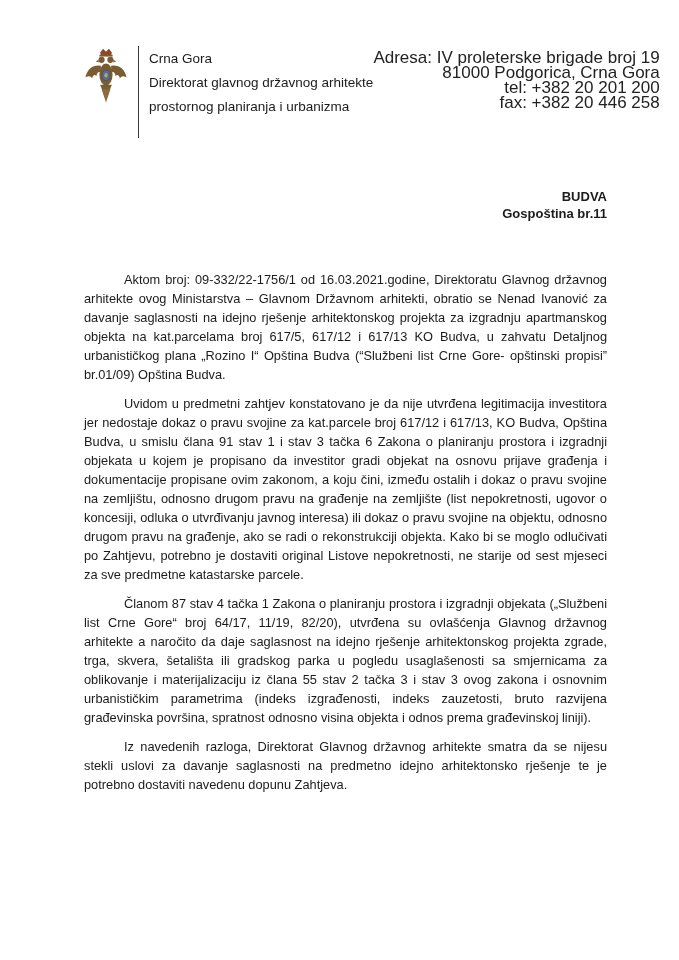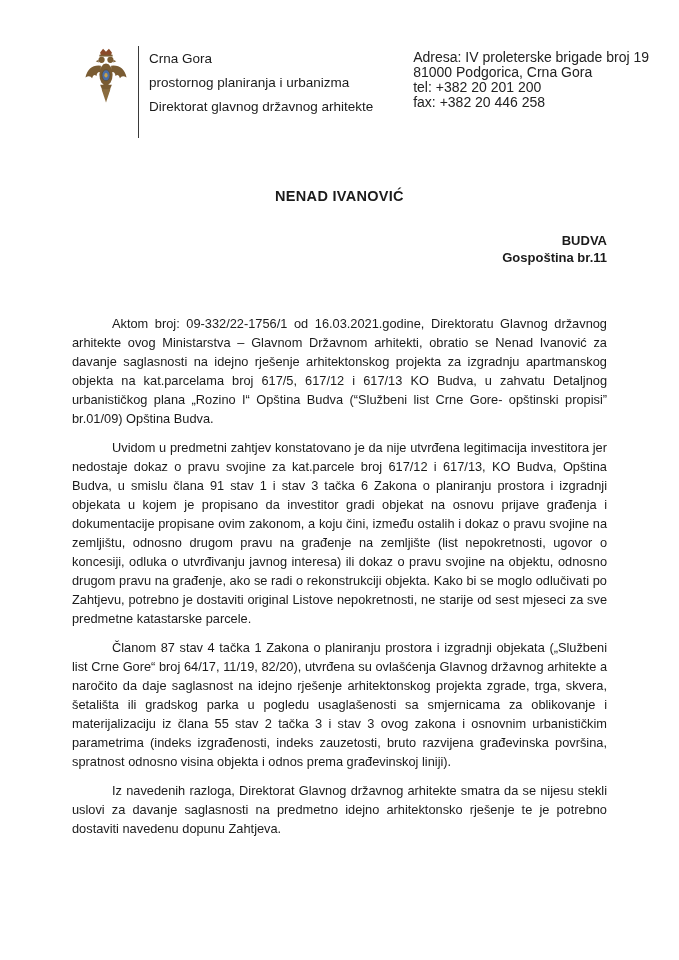--- a/index.html
+++ b/index.html
@@ -12,39 +12,40 @@
     font-family: "Liberation Sans", sans-serif;
     color: #1b1b1b;
     box-sizing: border-box;
     overflow: hidden;
   }
   
   .header {
     display: flex;
     justify-content: space-between;
     align-items: flex-start;
-    padding: 46px 30px 0 84px;
+    padding: 46px 70px 0 84px;
   }
   .header-left { display: flex; align-items: flex-start; }
   .emblem-box { width: 44px; height: 56px; margin-top: 2px; }
   .header-divider {
     width: 1px;
     background: #3a3a3a;
     height: 92px;
     margin: 0 10px 0 10px;
     align-self: flex-start;
   }
   .org-lines {
     font-size: 13.5px;
     line-height: 24px;
     padding-top: 1px;
     white-space: nowrap;
   }
   .contact-lines {
-    font-size: 14px;
+    text-align: right;
+    font-size: 17px;
     line-height: 15px;
     padding-top: 4px;
     color: #222;
     white-space: nowrap;
   }
   
   .ref-block {
     margin: 50px 0 0 72px;
     font-size: 12.8px;
     line-height: 18px;
@@ -70,21 +71,21 @@
   }
   
   .letter-body {
     margin-top: 48px;
     padding: 0 72px;
     font-size: 12.8px;
     line-height: 19px;
     text-align: justify;
   }
   .letter-body p {
-    margin: 0 0 10px 0;
+    margin: 0 0 10px 12px;
     text-indent: 40px;
   }
   .bold-inline { font-weight: normal; }
 </style>
 </head>
 <body>
 
 <div class="page">
 
   <div class="header">
@@ -108,36 +109,35 @@
       <path d="M22 50 L30 70 L38 50 z" fill="#7a5c33"></path>
           <path d="M24 56 L30 74 L36 56 z" fill="#8a6c3f"></path>
 
           <ellipse cx="30" cy="37" rx="5.5" ry="7.5" fill="#4a6ea8" stroke="#5d4a2c" stroke-width="1"></ellipse>
           <ellipse cx="30" cy="37" rx="2.2" ry="3" fill="#c9a24b"></ellipse>
         </svg>
       </div>
       <div class="header-divider"></div>
       <div class="org-lines">
         <div>Crna Gora</div>
+        <div>Direktorat glavnog državnog arhitekte</div>
         <div>prostornog planiranja i urbanizma</div>
-        <div>Direktorat glavnog državnog arhitekte</div>
       </div>
     </div>
     <div class="contact-lines">
       <div>Adresa: IV proleterske brigade broj 19</div>
       <div>81000 Podgorica, Crna Gora</div>
       <div>tel: +382 20 201 200</div>
       <div>fax: +382 20 446 258</div>
     </div>
   </div>
 
   <div class="ref-block">
   </div>
 
-  <div class="recipient-name">NENAD IVANOVIĆ</div>
 
   <div class="city-block">
     <div class="city-inner">
       <div>BUDVA</div>
       <div>Gospoština br.11</div>
     </div>
   </div>
 
   <div class="letter-body">
     <p>Aktom broj: 09-332/22-1756/1 od 16.03.2021.godine, Direktoratu Glavnog državnog arhitekte ovog Ministarstva – Glavnom Državnom arhitekti, obratio se Nenad Ivanović za davanje saglasnosti na idejno rješenje arhitektonskog projekta za izgradnju apartmanskog objekta na kat.parcelama broj 617/5, 617/12 i 617/13 KO Budva, u zahvatu Detaljnog urbanističkog plana „Rozino I“ Opština Budva (“Službeni list Crne Gore- opštinski propisi” br.01/09) Opština Budva.</p>

